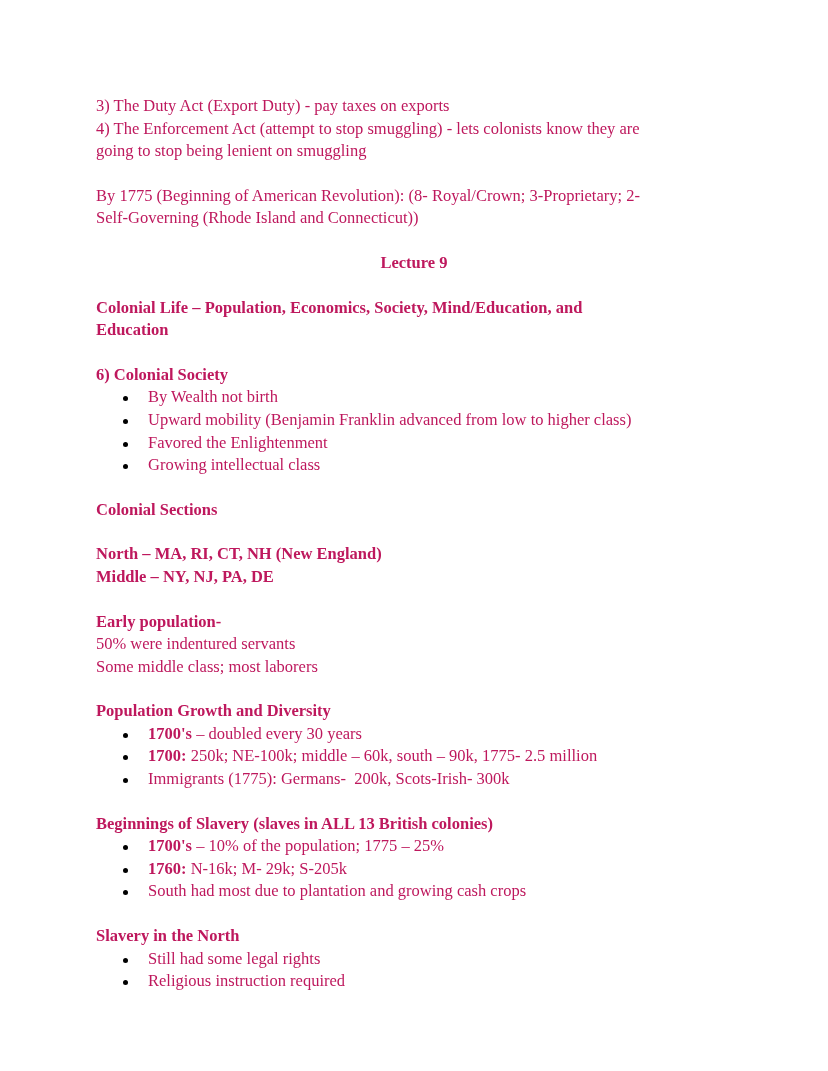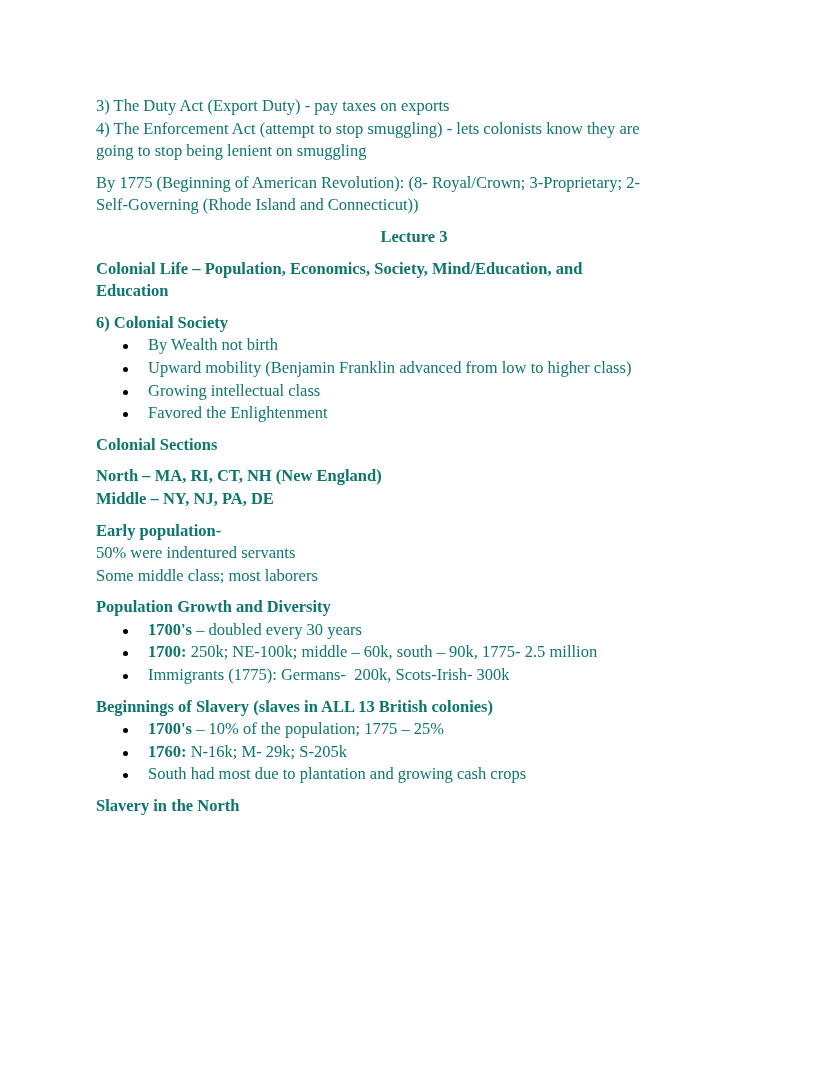--- a/index.html
+++ b/index.html
@@ -2,33 +2,33 @@
 <html><head>
 <meta charset="utf-8">
 <style>
   html, body { margin: 0; padding: 0; }
   body { background: #ffffff; }
   .page {
     position: relative;
     width: 828px;
     height: 1071px;
     background: #ffffff;
-    color: #0f766e;
+    color: #be185d;
     font-family: "Liberation Serif", "DejaVu Serif", serif;
     font-size: 16.5px;
     line-height: 22.6px;
     overflow: hidden;
   }
   .content {
     position: absolute;
     left: 96px;
     top: 95px;
     width: 636px;
   }
-  .block + .block { margin-top: 9px; }
+  .block + .block { margin-top: 22px; }
   .line { white-space: pre; min-height: 22.6px; }
   .b { font-weight: bold; }
   .center { text-align: center; }
   .bullet-item {
     position: relative;
     padding-left: 52px;
     white-space: pre;
     min-height: 22.6px;
   }
   .marker {
@@ -53,35 +53,35 @@
       <div class="line">4) The Enforcement Act (attempt to stop smuggling) - lets colonists know they are</div>
       <div class="line">going to stop being lenient on smuggling</div>
     </div>
 
     <div class="block">
       <div class="line">By 1775 (Beginning of American Revolution): (8- Royal/Crown; 3-Proprietary; 2-</div>
       <div class="line">Self-Governing (Rhode Island and Connecticut))</div>
     </div>
 
     <div class="block">
-      <div class="line b center">Lecture 3</div>
+      <div class="line b center">Lecture 9</div>
     </div>
 
     <div class="block">
       <div class="line b">Colonial Life – Population, Economics, Society, Mind/Education, and</div>
       <div class="line b">Education</div>
     </div>
 
     <div class="block">
       <div class="line b">6) Colonial Society</div>
       <div class="bullet-list">
         <div class="bullet-item"><span class="marker"></span><span class="t">By Wealth not birth</span></div>
         <div class="bullet-item"><span class="marker"></span><span class="t">Upward mobility (Benjamin Franklin advanced from low to higher class)</span></div>
+        <div class="bullet-item"><span class="marker"></span><span class="t">Favored the Enlightenment</span></div>
         <div class="bullet-item"><span class="marker"></span><span class="t">Growing intellectual class</span></div>
-        <div class="bullet-item"><span class="marker"></span><span class="t">Favored the Enlightenment</span></div>
       </div>
     </div>
 
     <div class="block">
       <div class="line b">Colonial Sections</div>
     </div>
 
     <div class="block">
       <div class="line b">North – MA, RI, CT, NH (New England)</div>
       <div class="line b">Middle – NY, NJ, PA, DE</div>
@@ -106,16 +106,20 @@
       <div class="line b">Beginnings of Slavery (slaves in ALL 13 British colonies)</div>
       <div class="bullet-list">
         <div class="bullet-item"><span class="marker"></span><span class="b t">1700's</span><span class="t"> – 10% of the population; 1775 – 25%</span></div>
         <div class="bullet-item"><span class="marker"></span><span class="b t">1760:</span><span class="t"> N-16k; M- 29k; S-205k</span></div>
         <div class="bullet-item"><span class="marker"></span><span class="t">South had most due to plantation and growing cash crops</span></div>
       </div>
     </div>
 
     <div class="block">
       <div class="line b">Slavery in the North</div>
+      <div class="bullet-list">
+        <div class="bullet-item"><span class="marker"></span><span class="t">Still had some legal rights</span></div>
+        <div class="bullet-item"><span class="marker"></span><span class="t">Religious instruction required</span></div>
+      </div>
     </div>
 
   </div>
 </div>
 
 </body></html>

